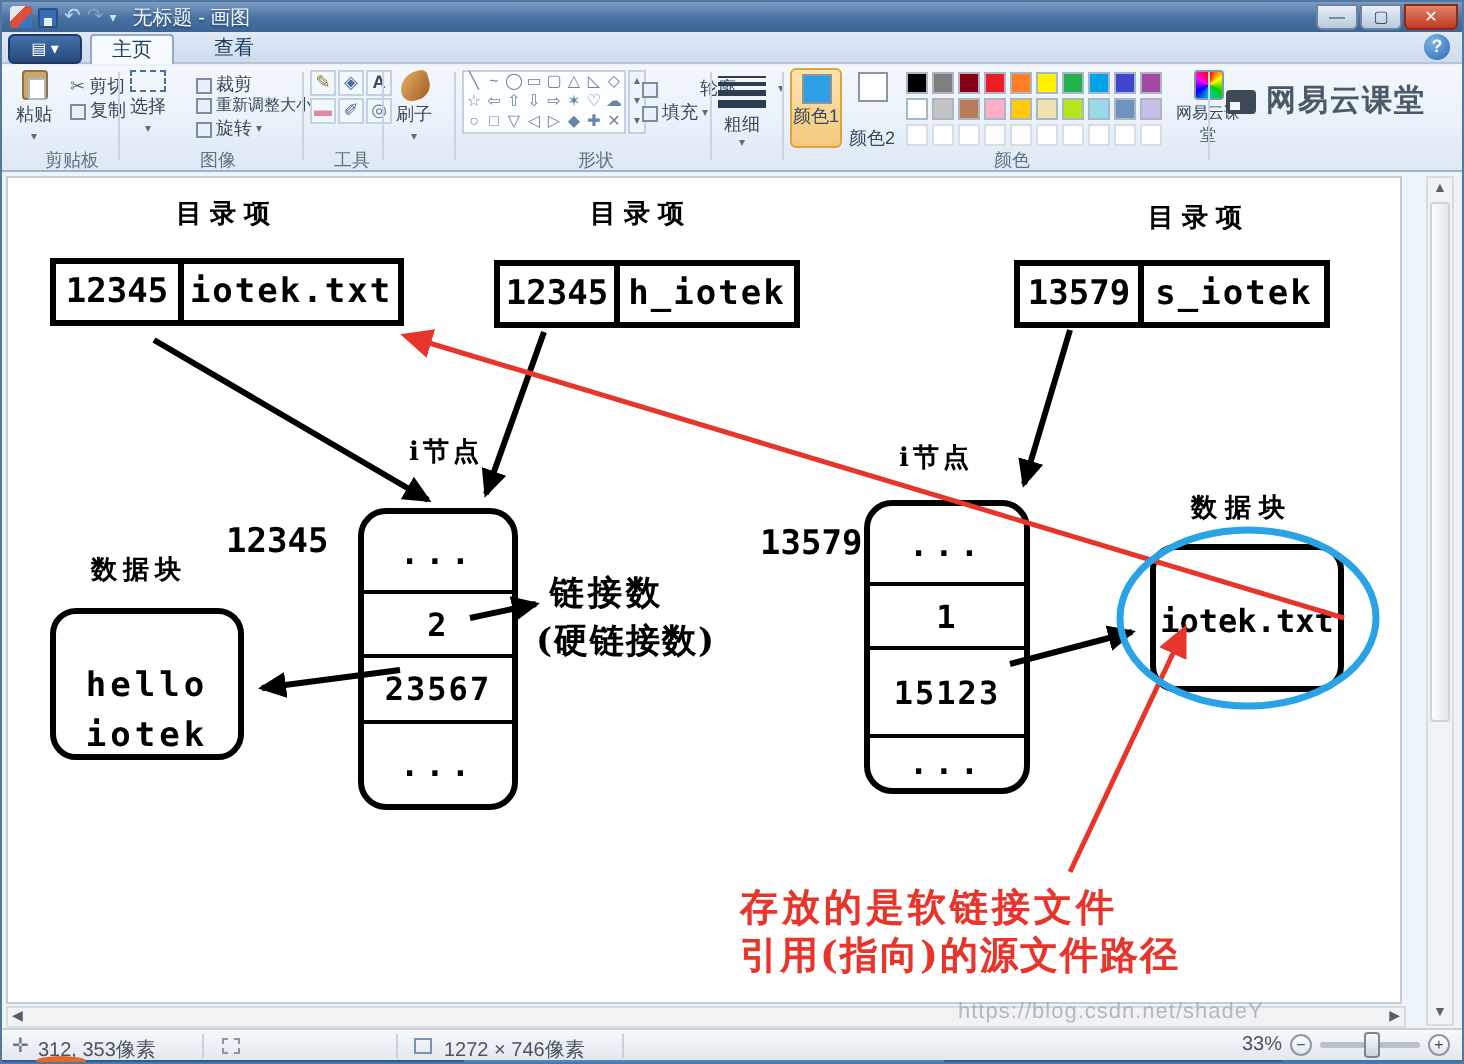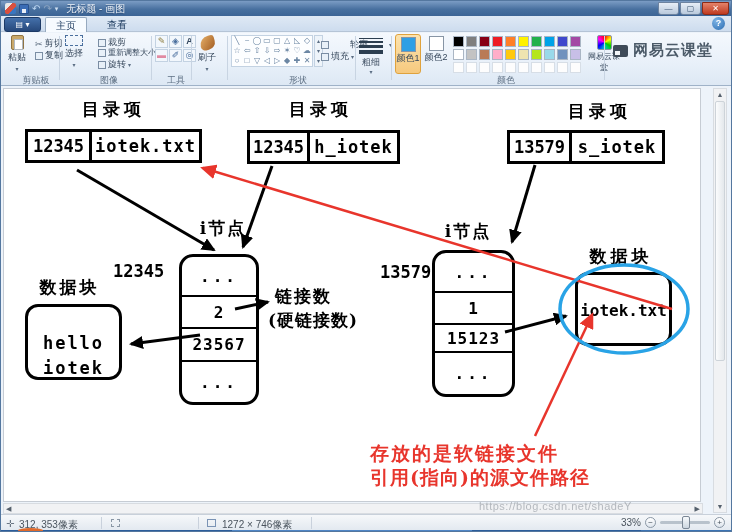--- a/index.html
+++ b/index.html
@@ -106,21 +106,21 @@
   .kai { font-family:"DejaVu Serif","Liberation Serif",serif; font-weight:bold; color:#000; }
   .mono { font-family:"DejaVu Sans Mono","Liberation Mono",monospace; font-weight:bold; color:#000; }
   .dg { position:absolute; }
   .dirbox { position:absolute; display:flex; border:3px solid #000; background:#fff; height:34px; }
   .dirbox .c1 { border-right:3px solid #000; display:flex; align-items:center; justify-content:center; font-size:17px; }
   .dirbox .c2 { display:flex; align-items:center; justify-content:center; font-size:17px; letter-spacing:1px; flex:1; }
   .inode { position:absolute; border:3px solid #000; border-radius:14px; background:#fff; display:flex; flex-direction:column; }
   .inode .r { border-top:2.5px solid #000; display:flex; align-items:center; justify-content:center; font-size:16px; letter-spacing:1px; }
   .inode .r:first-child { border-top:none; }
   .datablock { position:absolute; border:3px solid #000; border-radius:13px; background:#fff; text-align:center; font-size:17px; letter-spacing:2px; }
-  .dg-label { font-size:17px; letter-spacing:4px; text-align:center; }
+  .dg-label { font-size:13px; letter-spacing:4px; text-align:center; }
   .red { color:#e8352c; }
   svg.overlay { position:absolute; left:0; top:0; pointer-events:none; }
 </style>
 </head>
 <body>
 
 <div id="win">
 
   <div class="titlebar">
     <div class="qat">
@@ -251,21 +251,21 @@
       </div>
       <span class="rbtn-txt" style="width:22px; text-align:center; line-height:10px;">粗细</span>
       <span class="chev">▾</span>
     </div>
     <div class="rdiv" style="left:390px;"></div>
 
     <div class="colorbtn sel" style="left:394px;">
       <div class="swatch" style="background: rgb(46, 159, 229);"></div>
       <span style="width:24px;">颜色1</span>
     </div>
-    <div class="colorbtn" style="left:422px;">
+    <div class="colorbtn" style="left:422px;justify-content:space-between;">
       <div class="swatch" style="background: rgb(255, 255, 255);"></div>
       <span style="width:24px;">颜色2</span>
     </div>
     <div class="palette">
         <div class="pal" style="background: rgb(0, 0, 0);"></div>
         <div class="pal" style="background: rgb(127, 127, 127);"></div>
         <div class="pal" style="background: rgb(136, 0, 21);"></div>
         <div class="pal" style="background: rgb(237, 28, 36);"></div>
         <div class="pal" style="background: rgb(255, 127, 39);"></div>
         <div class="pal" style="background: rgb(255, 242, 0);"></div>
@@ -341,21 +341,21 @@
     <div class="datablock mono" style="left:21px; top:215px; width:97px; height:76px; padding-top:24px; line-height:25px;">
       <div>hello</div>
       <div>iotek</div>
     </div>
 
     <div class="dg kai dg-label" style="left:428px; top:131px; width:72px; letter-spacing:2px;">i节点</div>
     <div class="dg mono" style="left:376px; top:173px; font-size:17px;">13579</div>
     <div class="inode" style="left:428px; top:161px; width:83px; height:147px;">
       <div class="r mono" style="height:38px; letter-spacing:3px;">...</div>
       <div class="r mono" style="height:32px;">1</div>
-      <div class="r mono" style="height:28px;">15123</div>
+      <div class="r mono" style="height:44px;">15123</div>
       <div class="r mono" style="flex:1; letter-spacing:3px;">...</div>
     </div>
 
     <div class="dg kai dg-label" style="left:572px; top:156px; width:90px;">数据块</div>
     <div class="datablock mono" style="left:571px; top:183px; width:97px; height:74px; padding-top:26px; font-size:16px; letter-spacing:0;">
       <div>iotek.txt</div>
     </div>
 
     <div class="dg kai red" style="left:366px; top:376px; font-size:19px; letter-spacing:1px;">引用(指向)的源文件路径</div>
     <div class="dg kai red" style="left:366px; top:352px; font-size:19px; letter-spacing:2px;">存放的是软链接文件</div>

